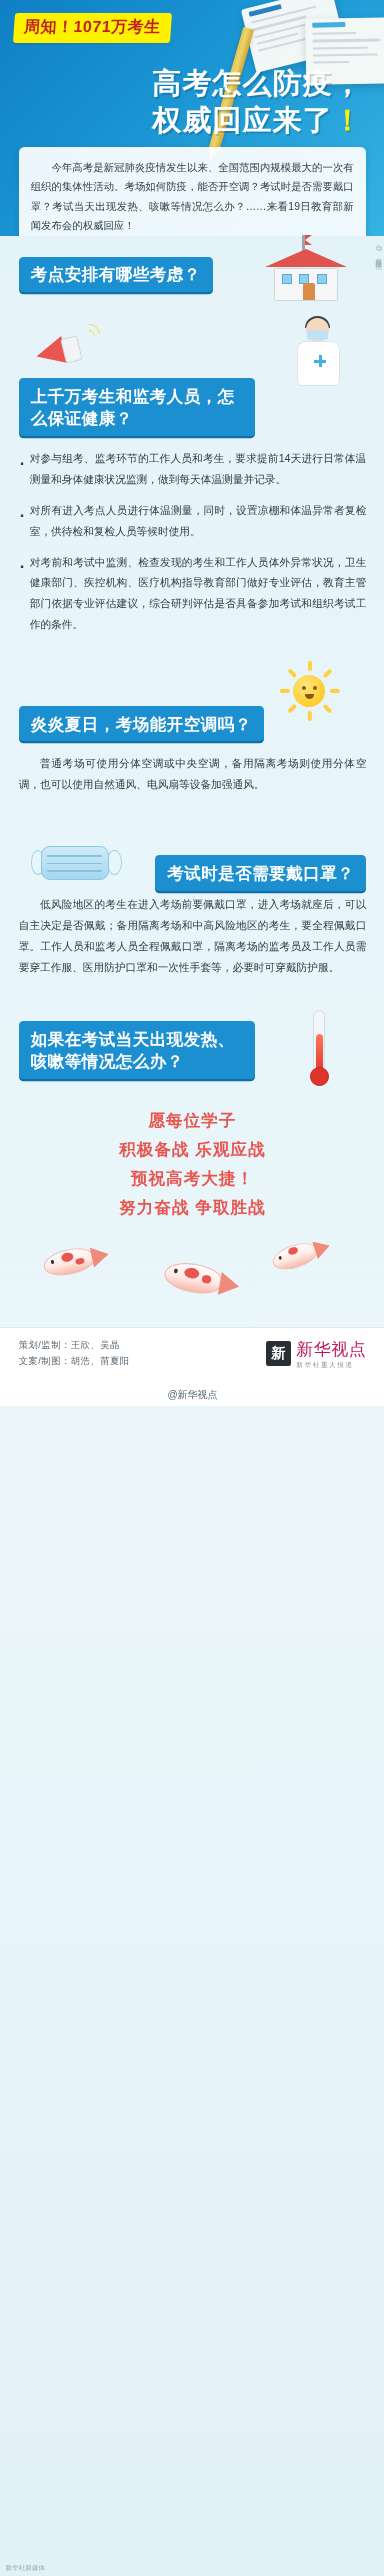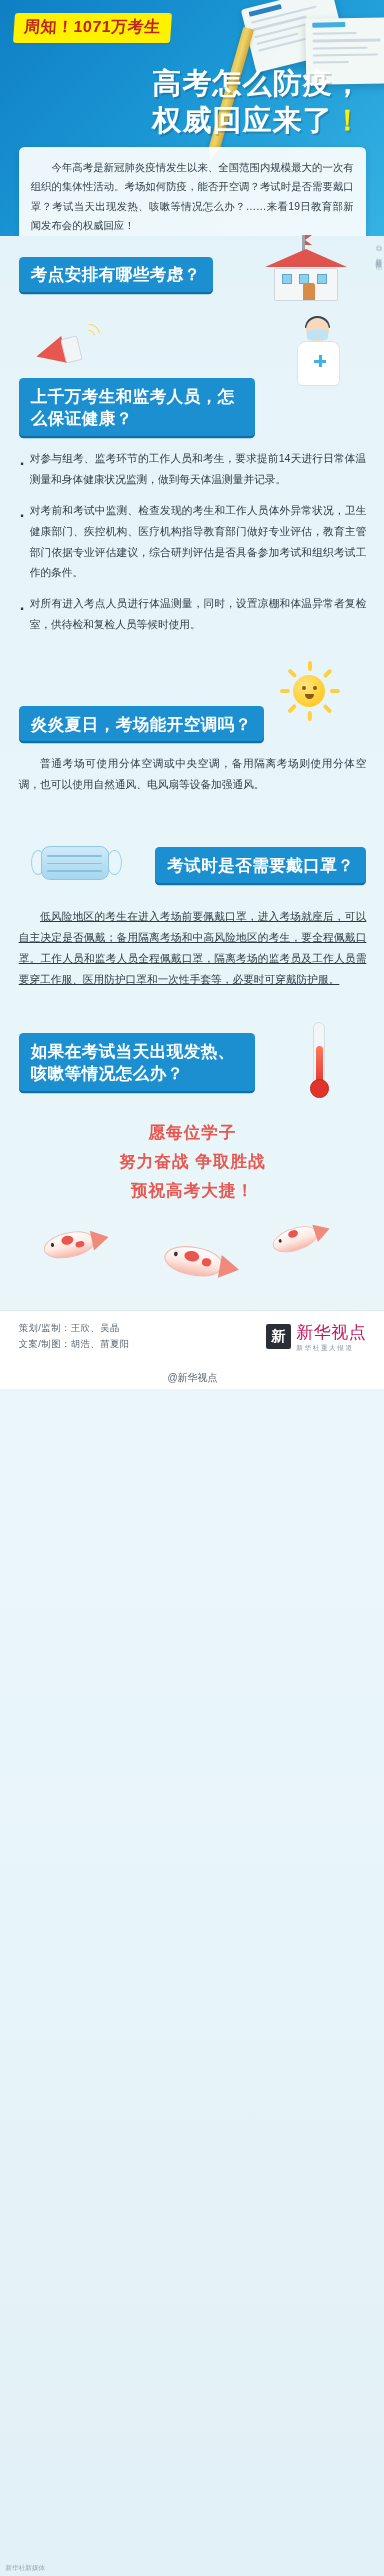--- a/index.html
+++ b/index.html
@@ -516,22 +516,22 @@
         <div class="hair"></div>
         <div class="head"></div>
         <div class="mask"></div>
         <div class="coat"></div>
         <div class="cross"></div>
       </div>
     </div>
     <div class="sec-title two-line">上千万考生和监考人员，怎么保证健康？</div>
     <div class="sec-body">
       <p class="bullet">对参与组考、监考环节的工作人员和考生，要求提前14天进行日常体温测量和身体健康状况监测，做到每天体温测量并记录。</p>
+      <p class="bullet">对所有进入考点人员进行体温测量，同时，设置凉棚和体温异常者复检室，供待检和复检人员等候时使用。</p>
       <p class="bullet">对考前和考试中监测、检查发现的考生和工作人员体外异常状况，卫生健康部门、疾控机构、医疗机构指导教育部门做好专业评估，教育主管部门依据专业评估建议，综合研判评估是否具备参加考试和组织考试工作的条件。</p>
-      <p class="bullet">对所有进入考点人员进行体温测量，同时，设置凉棚和体温异常者复检室，供待检和复检人员等候时使用。</p>
     </div>
   </div>
 
   <div class="section" style="margin-top:38px;">
     <div class="art" style="height:33px;">
       <div class="sun">
         <div class="ray" style="transform:rotate(0deg);"></div>
         <div class="ray" style="transform:rotate(45deg);"></div>
         <div class="ray" style="transform:rotate(90deg);"></div>
         <div class="ray" style="transform:rotate(135deg);"></div>
@@ -555,42 +555,43 @@
     <div class="art" style="height:57px;">
       <div class="mask-art">
         <div class="ear" style="left:1.1px;"></div>
         <div class="ear" style="right:1.1px;"></div>
         <div class="m">
           <i style="top:7.7px;"></i>
             <i style="top:15.4px;"></i>
             <i style="top:23px;"></i>
         </div>
       </div>
-      <div class="sec-title" style="position:absolute; right:0; top:14px;">考试时是否需要戴口罩？</div>
-    </div>
-    <div class="sec-body" style="margin-top:16px;text-decoration:underline;">
+      <div class="sec-title" style="position:absolute; right:0; top:22px;">考试时是否需要戴口罩？</div>
+    </div>
+    <div class="sec-body" style="margin-top:4px;">
       <p>低风险地区的考生在进入考场前要佩戴口罩，进入考场就座后，可以自主决定是否佩戴；备用隔离考场和中高风险地区的考生，要全程佩戴口罩。工作人员和监考人员全程佩戴口罩，隔离考场的监考员及工作人员需要穿工作服、医用防护口罩和一次性手套等，必要时可穿戴防护服。</p>
     </div>
   </div>
 
   <div class="section" style="margin-top:38px;">
     <div class="art" style="height:5.5px;">
       <div class="thermo">
         <div class="tube"></div>
         <div class="fill"></div>
         <div class="bulb"></div>
       </div>
     </div>
     <div class="sec-title two-line">如果在考试当天出现发热、咳嗽等情况怎么办？</div>
   </div>
 
   <div class="wish">
     <div class="line">愿每位学子</div>
+    <div class="line">积极备战 乐观应战</div>
+    <div class="line">预祝高考大捷！</div>
     <div class="line">努力奋战 争取胜战</div>
-    <div class="line">预祝高考大捷！</div>
 
     <div class="koi-wrap">
       <div class="koi" style="left:33px; top:16.5px; transform:rotate(-12deg);">
         <div class="bodyk"></div>
         <div class="spot" style="left:18.7px; top:8.8px; width:12px; height:8.8px;"></div>
         <div class="spot" style="left:32px; top:16.5px; width:8.8px; height:6.6px;"></div>
         <div class="eye"></div>
         <div class="tail"></div>
       </div>
       <div class="koi" style="left:159px; top:36px; transform:rotate(10deg) scale(1.15);">

